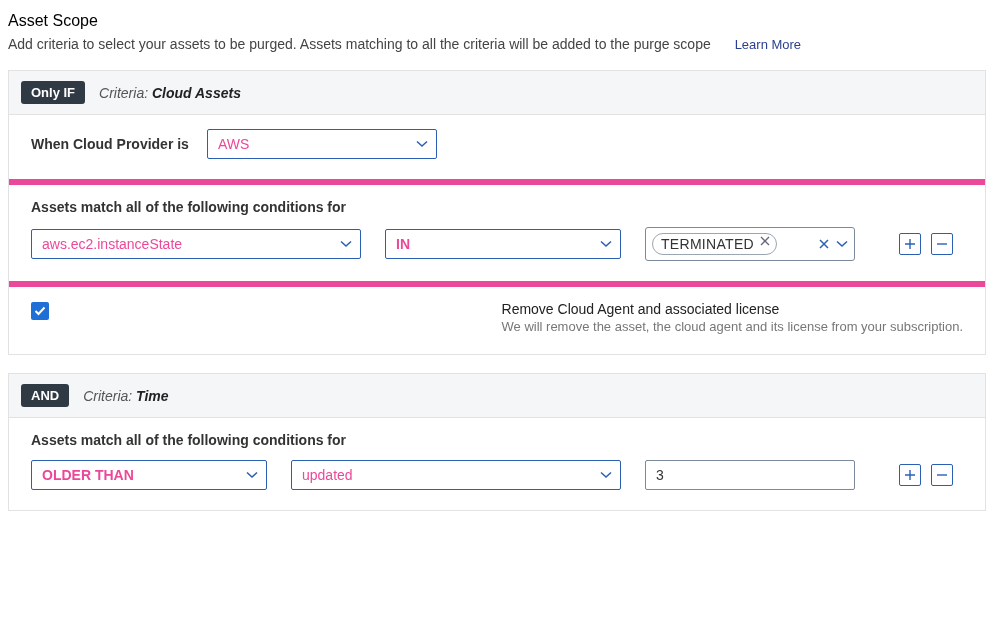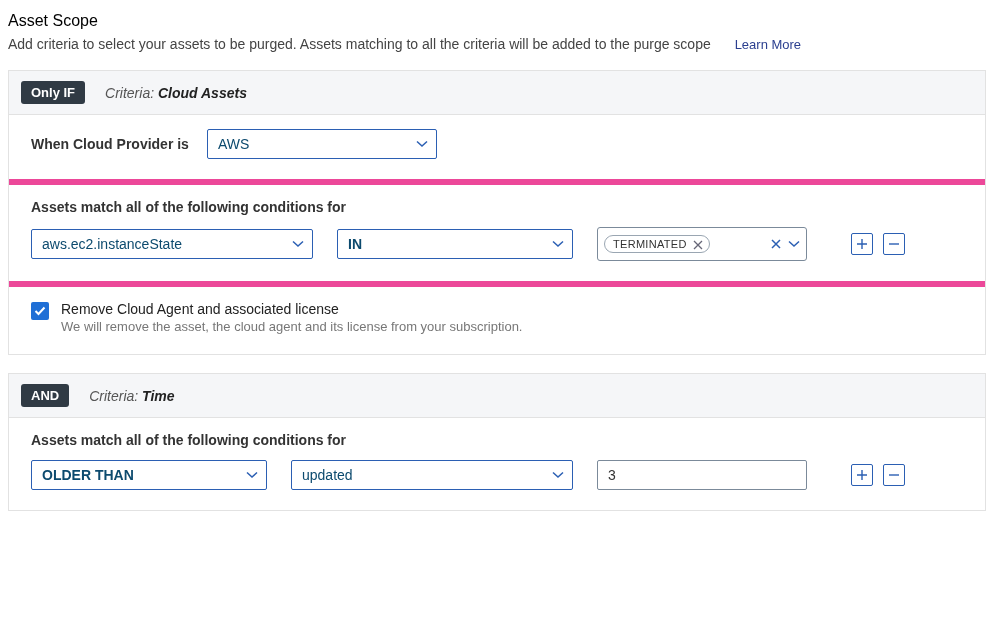--- a/index.html
+++ b/index.html
@@ -32,21 +32,21 @@
   .criteria-block {
     border: 1px solid #e2e2e2;
     margin-bottom: 18px;
   }
   .criteria-header {
     background: #f5f6f8;
     border-bottom: 1px solid #e2e2e2;
     padding: 10px 12px;
     display: flex;
     align-items: center;
-    gap: 20px;
+    gap: 14px;
   }
   .badge {
     background: #303a44;
     color: #fff;
     font-size: 13px;
     font-weight: 600;
     padding: 4px 10px;
     border-radius: 3px;
   }
   .criteria-label {
@@ -70,27 +70,27 @@
   .select {
     position: relative;
     border: 1px solid #2b5fb3;
     border-radius: 2px;
     background: #fff;
     height: 30px;
     display: flex;
     align-items: center;
     padding: 0 28px 0 10px;
     font-size: 14px;
-    color: #0c4a6e;
+    color: #ec4899;
     cursor: pointer;
     min-width: 0;
   }
   .select.w230 { width: 230px; }
   .select.w200 { width: 236px; font-weight: bold; }
-  .select.w330 { width: 282px; }
+  .select.w330 { width: 330px; }
   .chevron {
     position: absolute;
     right: 8px;
     top: 50%;
     transform: translateY(-50%);
   }
   .chevron svg, .tag-close svg, .ms-clear svg, .ms-chev svg, .icon-btn svg { display:block; }
   .cond-title { font-weight: 600; font-size: 14px; margin-bottom: 12px; }
   .cond-row {
     display: flex;
@@ -107,23 +107,23 @@
     align-items: center;
     padding: 0 6px;
     gap: 6px;
     background:#fff;
   }
   .tag {
     border: 1px solid #9aa6b2;
     border-radius: 12px;
     padding: 2px 6px 2px 8px;
     display: flex;
-    align-items: flex-end;
+    align-items: flex-start;
     gap: 6px;
-    font-size: 11px;
+    font-size: 14px;
     letter-spacing: .3px;
     color:#333;
   }
   .tag-close, .ms-clear, .ms-chev { cursor: pointer; display:flex; align-items:center; }
   .ms-spacer { flex: 1; }
   .btn-group {
     display: flex;
     gap: 10px;
     margin-left: 20px;
   }
@@ -135,20 +135,21 @@
     background: #fff;
     display: flex;
     align-items: center;
     justify-content: center;
     cursor: pointer;
   }
   .checkbox-row {
     display: flex;
     align-items: flex-start;
     gap: 12px;
+    justify-content: space-between;
   }
   .cbx {
     width: 18px; height: 18px;
     background:#1f6fd6;
     border-radius:2px;
     display:flex; align-items:center; justify-content:center;
     flex-shrink:0;
     margin-top:1px;
     cursor:pointer;
   }

